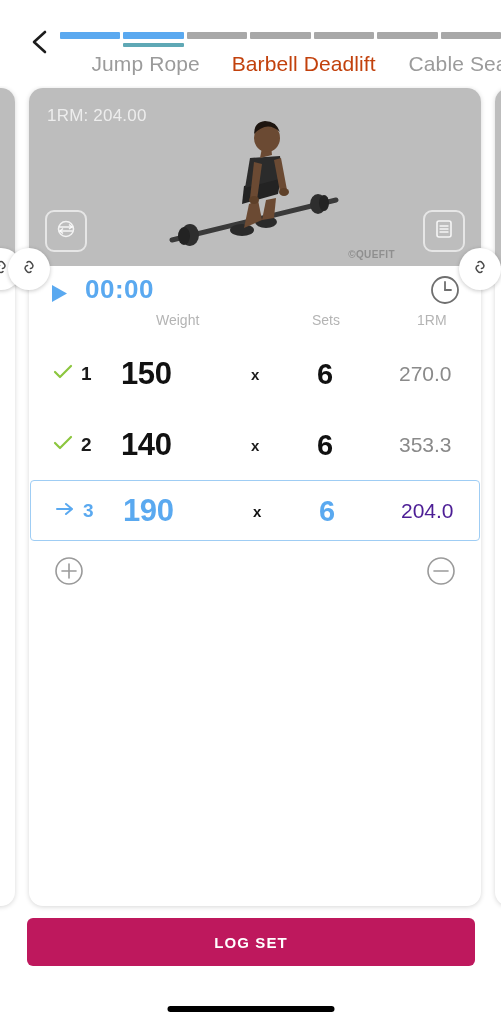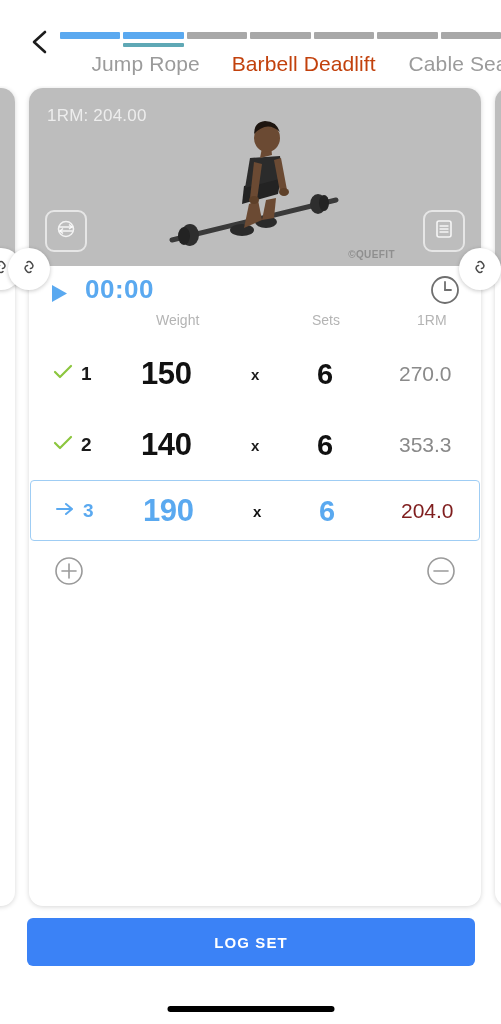--- a/index.html
+++ b/index.html
@@ -247,32 +247,32 @@
     height: 61px;
   }
 
   .set-row > * { position: absolute; }
 
   .row-mark { left: 22px; top: 50%; transform: translateY(-50%); width: 24px; height: 24px;
               display: flex; align-items: center; justify-content: center; }
   .row-idx  { left: 52px; top: 50%; transform: translateY(-50%);
               font-size: 19px; font-weight: bold; color: #1a1a1a; }
   .row-weight { left: 92px; top: 50%; transform: translateY(-50%);
-              font-size: 31px; font-weight: bold; color: #111111; letter-spacing: -0.4px; margin-left: 20px; }
+              font-size: 31px; font-weight: bold; color: #111111; letter-spacing: -0.4px; }
   .row-x    { left: 222px; top: 50%; transform: translateY(-50%);
               font-size: 15px; font-weight: bold; color: #1a1a1a; }
   .row-reps { left: 288px; top: 50%; transform: translateY(-50%);
               font-size: 29px; font-weight: bold; color: #111111; }
   .row-1rm  { left: 370px; top: 50%; transform: translateY(-50%);
               font-size: 21px; color: #8a8a8a; }
 
   .set-row.active .row-idx,
   .set-row.active .row-weight,
   .set-row.active .row-reps { color: #5aa9f0; }
-  .set-row.active .row-1rm  { color: #7f1d1d; }
+  .set-row.active .row-1rm  { color: #4c1d95; }
   .set-row.active .row-x    { color: #111111; }
 
   
   .addrem {
     position: relative;
     height: 62px;
   }
   .circ-btn {
     position: absolute;
     top: 14px;
@@ -282,21 +282,21 @@
   .circ-btn.add { left: 24px; }
   .circ-btn.rem { right: 24px; }
 
   
   .logset {
     position: absolute;
     left: 27px;
     top: 918px;
     width: 448px;
     height: 48px;
-    background: #3b82f6;
+    background: #be185d;
     border-radius: 6px;
     color: #ffffff;
     font-size: 15px;
     font-weight: bold;
     letter-spacing: 1.1px;
     display: flex;
     align-items: center;
     justify-content: center;
     border: none;
     font-family: "Liberation Sans", sans-serif;

